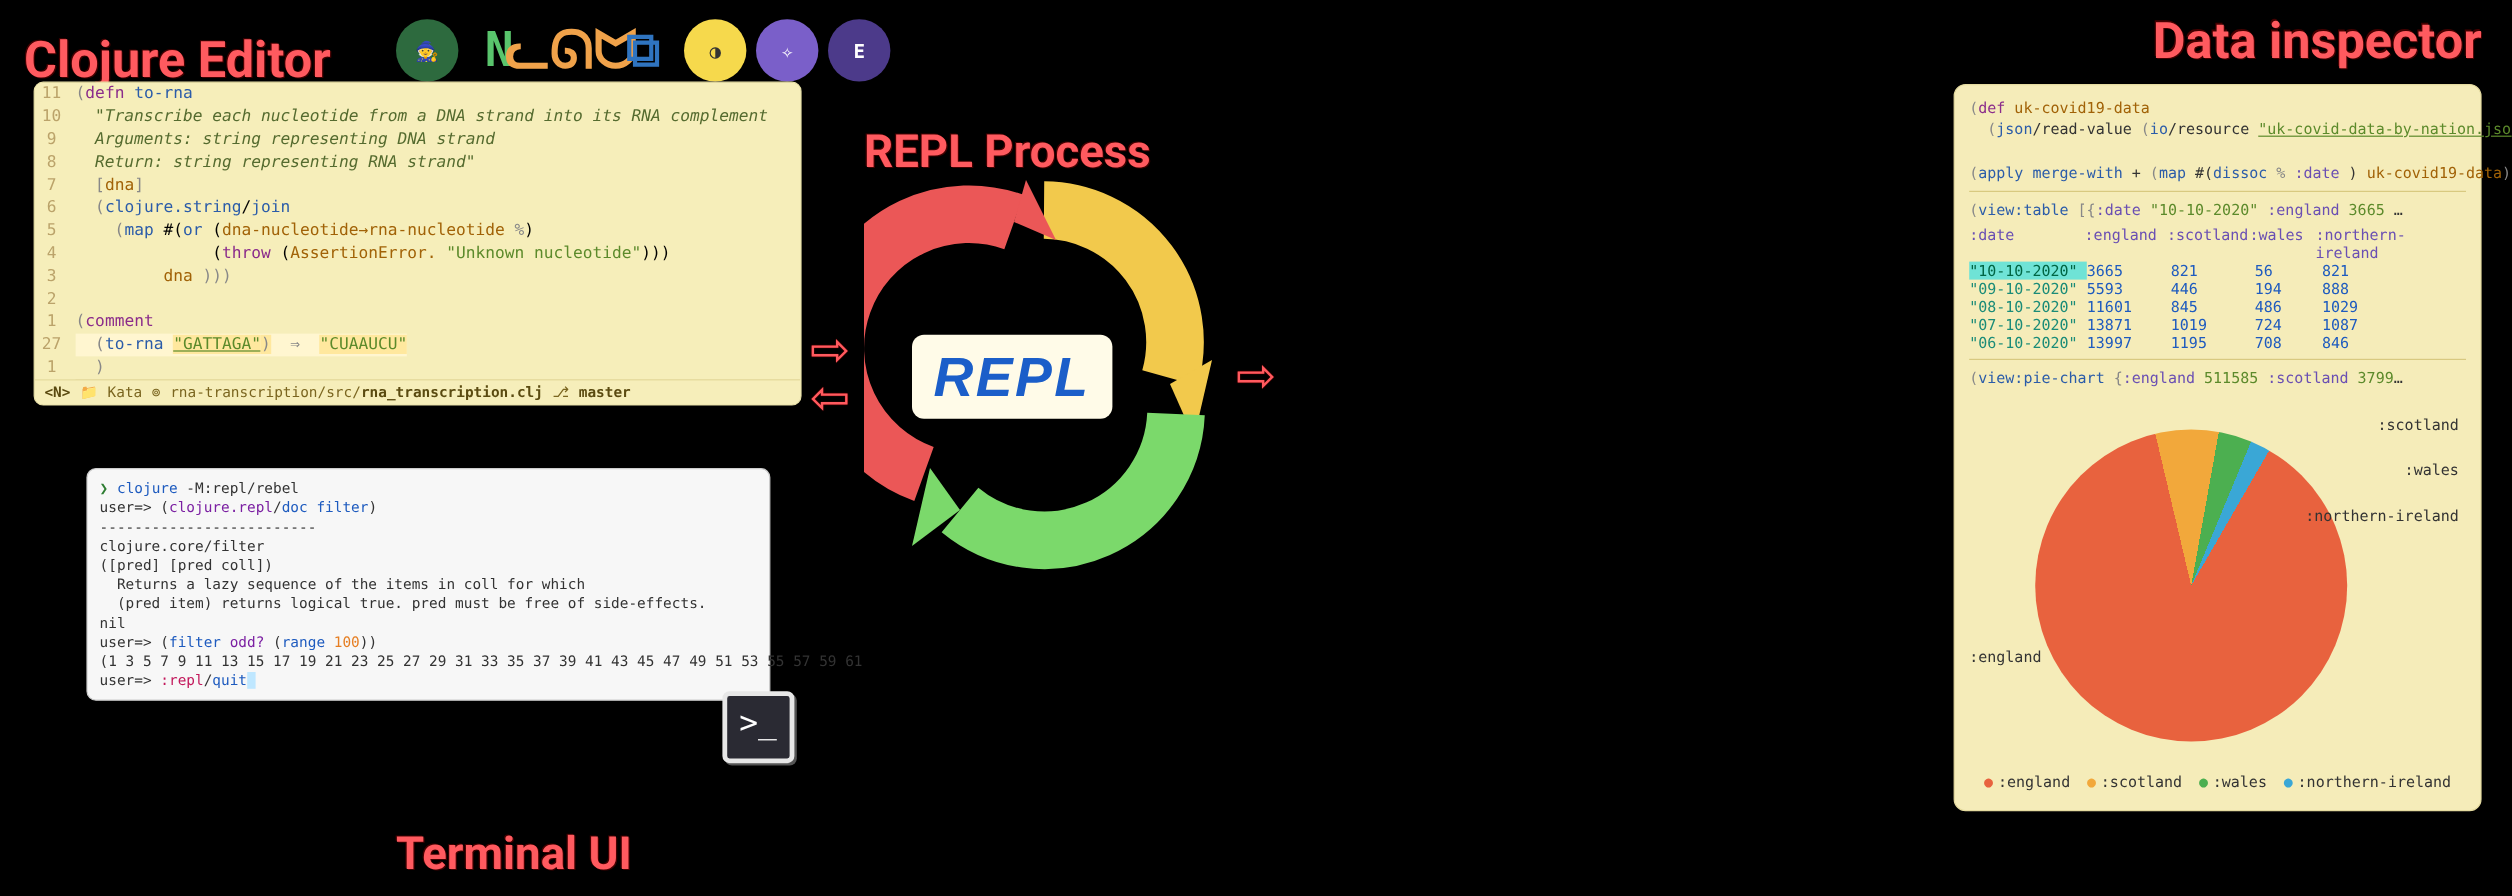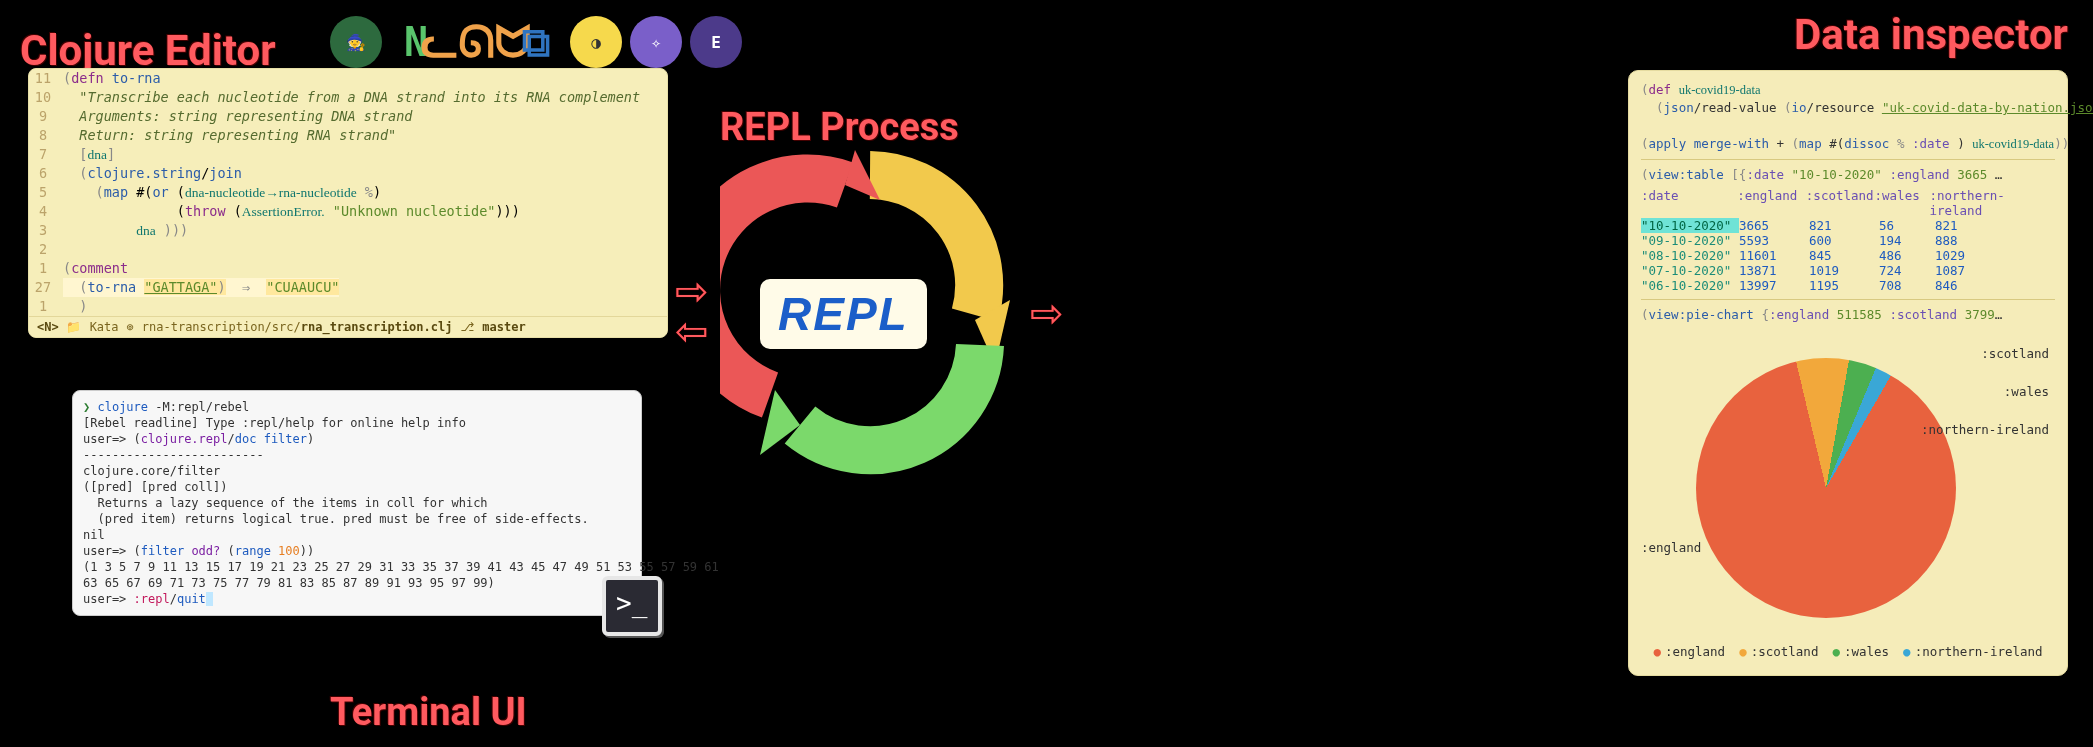--- a/index.html
+++ b/index.html
@@ -41,21 +41,21 @@
     color: #bba36a;
     text-align: center;
     padding-right: 6px;
     user-select: none;
   }
   .gutter div, .code-lines div { height: 19px; line-height: 19px; white-space: pre; }
   .code-lines { flex: 1; padding-right: 6px; }
   .code-lines .hl { background: #fff6d0; display: inline-block; }
   .kw { color: #8b2c8b; }          
   .fn { color: #2b5ca9; }          
-  .sym { color: #0f766e; font-family: Liberation Serif, serif; }
+  .sym { color: #a16207; }
   .str { color: #5c8a2b; }
   .num { color: #5c8a2b; }
   .doc { color: #556b2f; font-style: italic; }
   .op  { color: #888; }
   .sel { background: #ffe89e; }
   .underline { text-decoration: underline; }
   .arrow { color: #888; }
 
   .editor-status {
     background: #f6eeba;
@@ -245,31 +245,29 @@
     <span>Kata</span>
     <span>⊚</span>
     <span><span>rna-transcription/src/</span><span class="bold">rna_transcription.clj</span></span>
     <span>⎇</span>
     <span class="bold">master</span>
   </div>
 </div>
 
 <div class="terminal">
   <div><span class="p-green">❯</span> <span class="p-blue">clojure</span> -M:repl/rebel</div>
-  <div>[Rebel readline] Type :repl/help for online help info</div>
   <div>user=&gt; (<span class="p-purple">clojure.repl</span>/<span class="p-blue">doc</span> <span class="p-blue">filter</span>)</div>
   <div>-------------------------</div>
   <div>clojure.core/filter</div>
   <div>([pred] [pred coll])</div>
   <div>  Returns a lazy sequence of the items in coll for which</div>
   <div>  (pred item) returns logical true. pred must be free of side-effects.</div>
   <div>nil</div>
   <div>user=&gt; (<span class="p-blue">filter</span> <span class="p-purple">odd?</span> (<span class="p-blue">range</span> <span class="p-orange">100</span>))</div>
   <div>(1 3 5 7 9 11 13 15 17 19 21 23 25 27 29 31 33 35 37 39 41 43 45 47 49 51 53 55 57 59 61</div>
-  <div>63 65 67 69 71 73 75 77 79 81 83 85 87 89 91 93 95 97 99)</div>
   <div>user=&gt; <span class="p-mag">:repl</span>/<span class="p-blue">quit</span><span style="background:#bfe7ff">&nbsp;</span></div>
 </div>
 <div class="term-icon">&gt;_</div>
 
 <div class="repl-diagram">
   <svg viewBox="0 0 300 330" width="300" height="330">
     <defs>
       <marker id="ah" markerWidth="12" markerHeight="12" refX="6" refY="6" orient="auto">
         <path d="M0,0 L12,6 L0,12 Z" fill="context-stroke"></path>
       </marker>
@@ -307,21 +305,21 @@
     <div class="row row-hi">
       <span class="c-date">"10-10-2020"</span>
       <span class="c-num">3665</span>
       <span class="c-num">821</span>
       <span class="c-num" style="width:56px">56</span>
       <span class="c-num">821</span>
     </div>
     <div class="row">
       <span class="c-date">"09-10-2020"</span>
       <span class="c-num">5593</span>
-      <span class="c-num">600</span>
+      <span class="c-num">446</span>
       <span class="c-num" style="width:56px">194</span>
       <span class="c-num">888</span>
     </div>
     <div class="row">
       <span class="c-date">"08-10-2020"</span>
       <span class="c-num">11601</span>
       <span class="c-num">845</span>
       <span class="c-num" style="width:56px">486</span>
       <span class="c-num">1029</span>
     </div>

